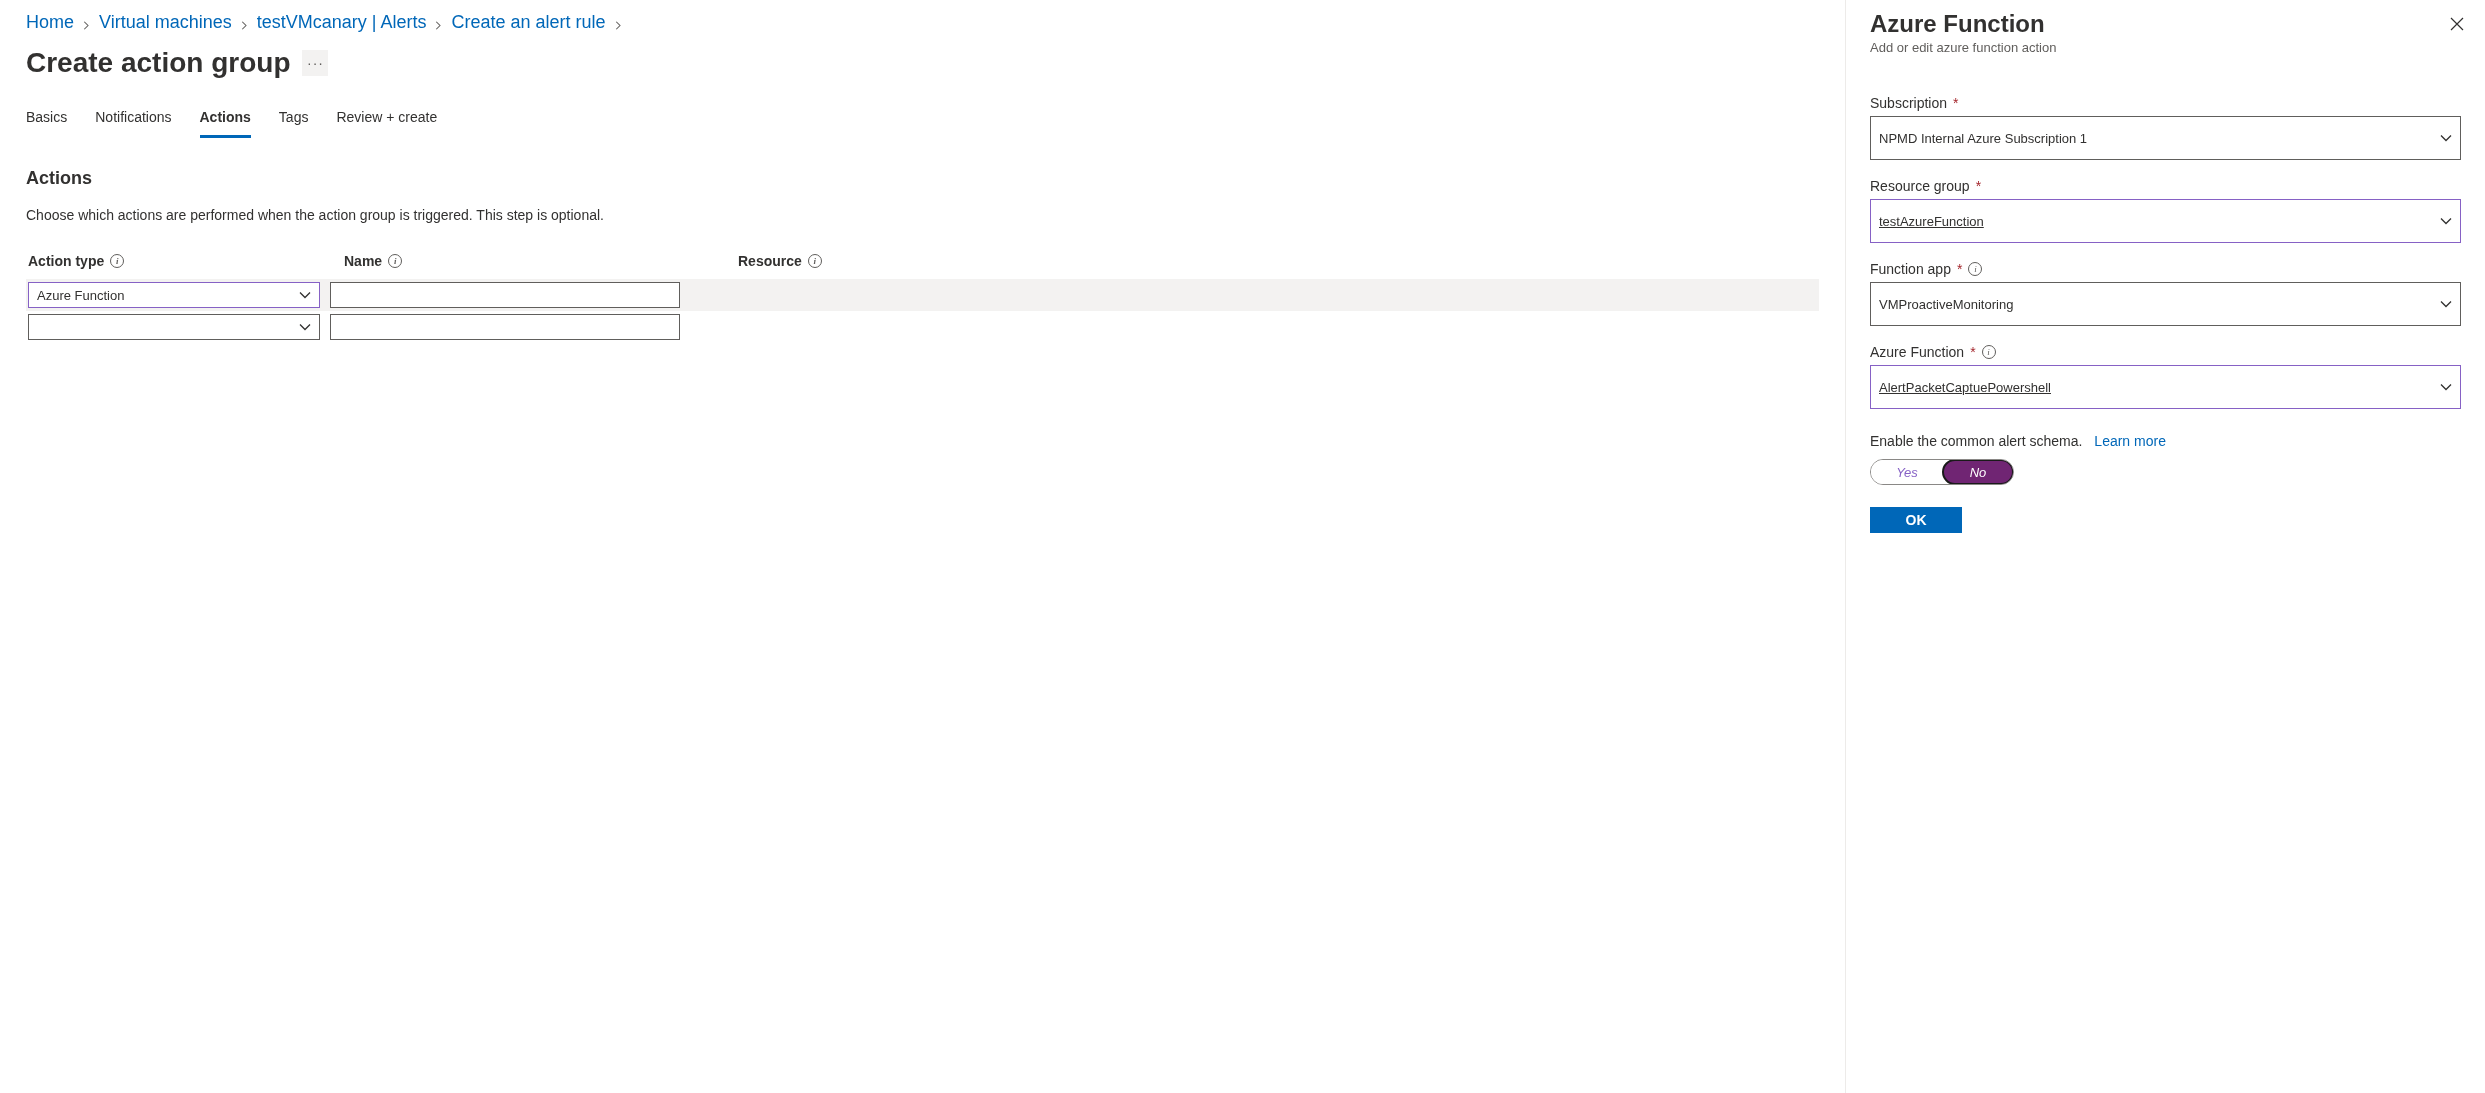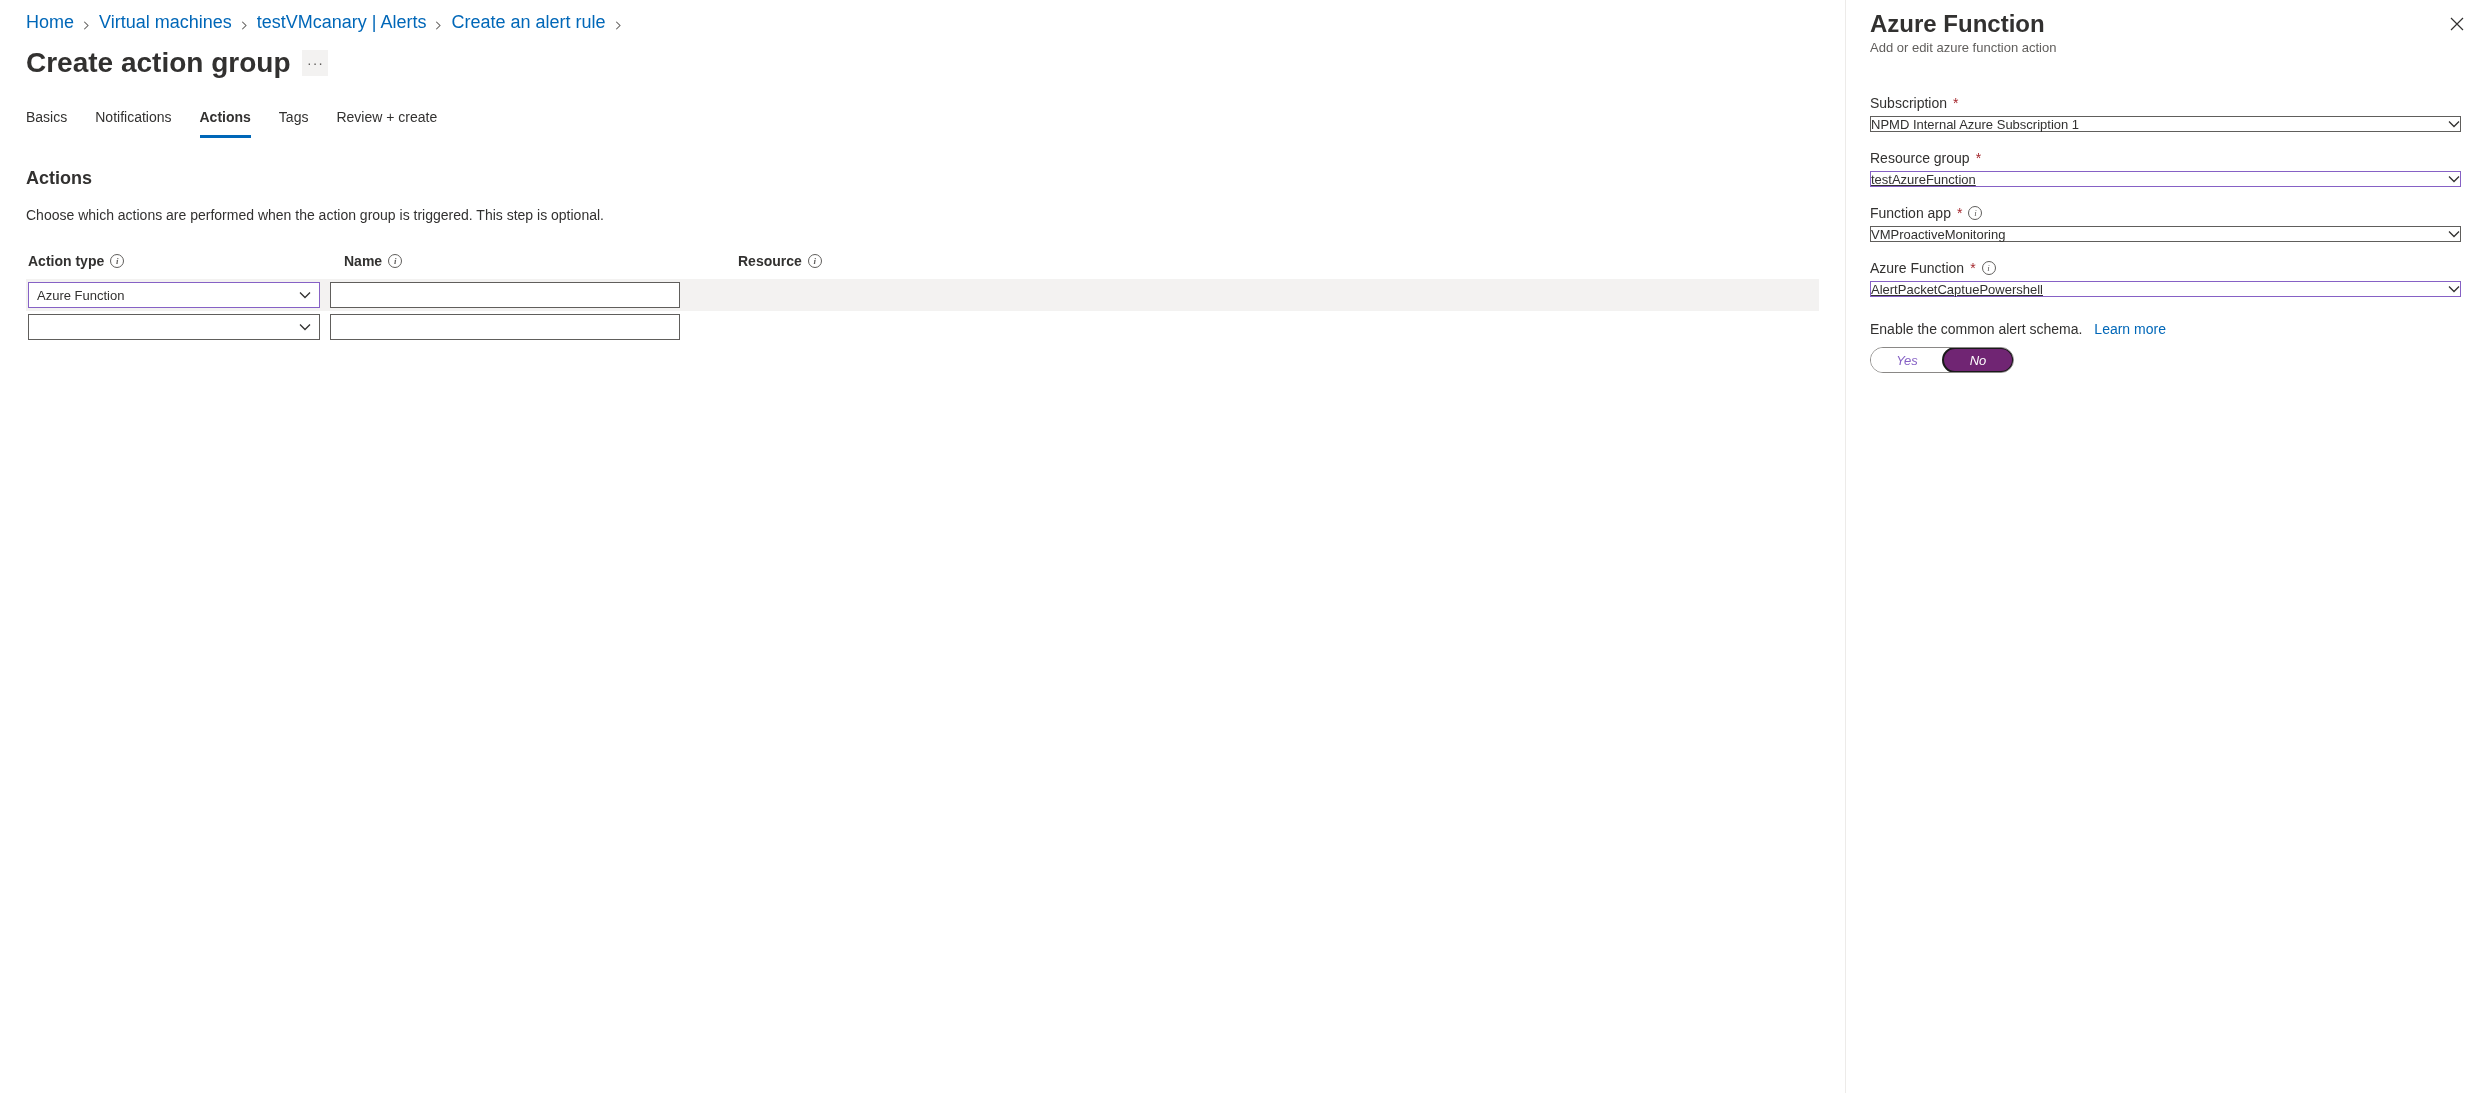--- a/index.html
+++ b/index.html
@@ -124,24 +124,24 @@
   width: 20px; height: 20px;
   display: flex; align-items: center; justify-content: center;
 }
 .panel h2.panel-title { font-size: 24px; font-weight: 600; }
 .panel-subtitle { font-size: 13px; color: #605e5c; margin-top: 2px; margin-bottom: 40px; }
 .field { margin-bottom: 18px; }
 .field-label { font-size: 14px; margin-bottom: 5px; display: flex; align-items: center; gap: 6px; }
 .req { color: #a4262c; }
 .field-select {
   width: 100%;
-  height: 16px;
+  height: 44px;
   border: 1px solid #605e5c;
   background: #fff;
-  padding: 0 0;
+  padding: 0 8px;
   font-size: 13px;
   display: flex;
   align-items: center;
   justify-content: space-between;
   cursor: pointer;
 }
 .field-select.focus { border: 1px solid #8661c5; text-decoration: underline; }
 .schema-row { font-size: 14px; margin-top: 24px; margin-bottom: 10px; }
 .schema-row a { color: #0067b8; text-decoration: none; margin-left: 8px; cursor: pointer; }
 .toggle {
@@ -338,13 +338,14 @@
   <div class="schema-row">
     <span>Enable the common alert schema.</span>
     <a>Learn more</a>
   </div>
 
   <div class="toggle">
     <div class="toggle-opt yes">Yes</div>
     <div class="toggle-opt no">No</div>
   </div>
 
+  <div><button class="ok-btn">OK</button></div>
 </div>
 
 </body></html>

